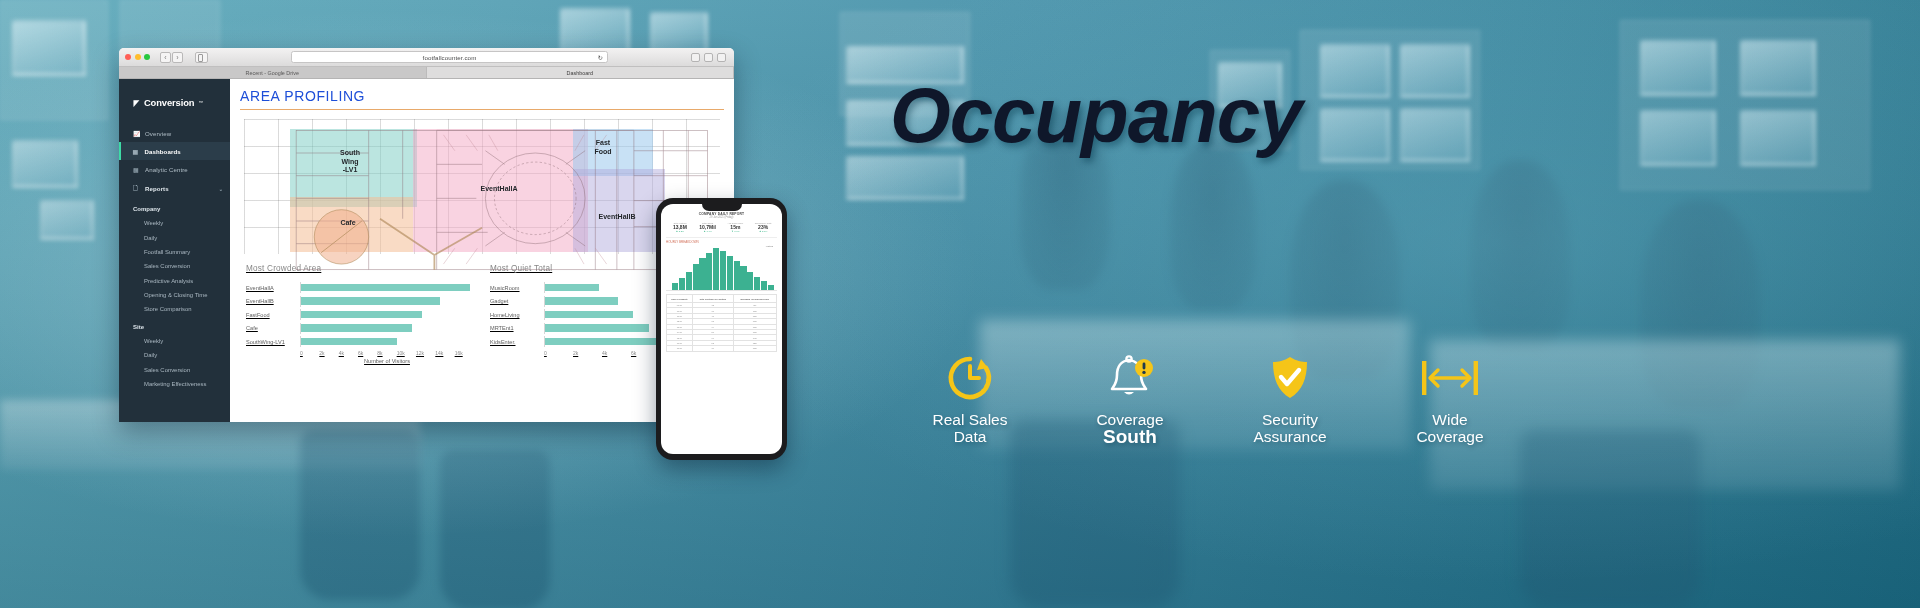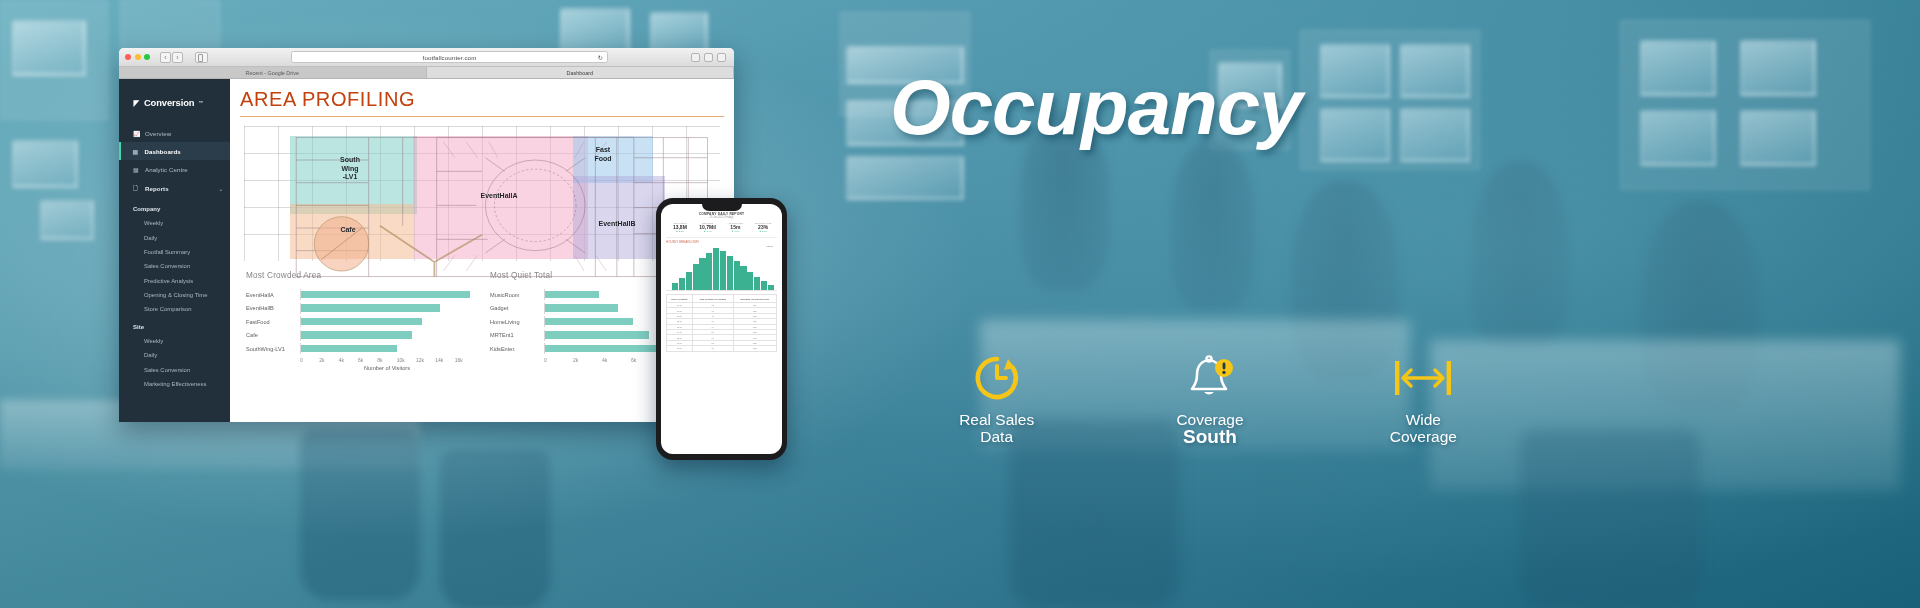--- a/index.html
+++ b/index.html
@@ -87,21 +87,21 @@
   }
   .nav-item.active { background:#2b3d4a; color:#fff; font-weight:bold; border-left:2.5px solid #3ddba6; padding-left:11.5px; }
   .nav-item.hdr { font-weight:bold; color:#e2e9ee; }
   .nav-ico { font-size:6px; width:7px; display:inline-block; color:#9fb0bb; }
   .nav-caret { margin-left:auto; margin-right:7px; font-size:5px; color:#8fa0ab; }
   .nav-group { font-size:6px; font-weight:bold; color:#dbe3e9; padding:7px 0 4px 14px; }
   .nav-sub { font-size:5.9px; color:#a9b7c1; padding:4.2px 0 4.2px 25px; }
 
   
   .dcontent { flex:1; background:#fff; padding:9px 10px 0 10px; position:relative; overflow:hidden; }
-  .dtitle { font-size:20px; color:#c2410c; letter-spacing:.6px; font-weight:normal; }
+  .dtitle { font-size:14px; color:#1d4ed8; letter-spacing:.6px; font-weight:normal; }
   .dtitle-rule { height:1.3px; background:#e8a96a; margin:5px 0 9px 0; }
 
   
   .fp { position:relative; height:135px; margin:0 4px; background:#fff; }
   .fp-grid {
     position:absolute; inset:0;
     background-image:
       linear-gradient(to right, rgba(90,90,90,.22) 1px, transparent 1px),
       linear-gradient(to bottom, rgba(90,90,90,.22) 1px, transparent 1px);
     background-size:34px 27px;
@@ -115,21 +115,21 @@
   .zlabel { position:absolute; font-size:7px; font-weight:bold; color:#23272b; text-align:center; line-height:8.6px; }
   .zl-south{ left:83px; top:30px; width:46px; }
   .zl-cafe { left:84px; top:100px; width:40px; }
   .zl-hallA{ left:205px; top:66px; width:100px; }
   .zl-fast { left:340px; top:20px; width:38px; }
   .zl-hallB{ left:335px; top:94px; width:76px; }
   .fp-lines { position:absolute; inset:0; }
 
   
   .charts { display:flex; gap:16px; margin:10px 6px 0 6px; }
-  .chart { flex:1; }
+  .chart { flex:1;text-decoration:underline; }
   .ch-title { font-size:8.2px; color:#868686; margin-bottom:9px; letter-spacing:.2px; }
   .ch-row { display:flex; align-items:center; height:11px; margin-bottom:2.5px; }
   .ch-lbl { width:54px; font-size:5.6px; color:#5d5d5d; }
   .ch-track { flex:1; position:relative; height:100%; border-left:.8px solid #d6d6d6; }
   .ch-bar { position:absolute; left:0; top:1.6px; height:7.4px; background:#7ecec0; }
   .ch-axis { display:flex; margin-left:54px; margin-top:2px; }
   .ch-tick { flex:1; font-size:5px; color:#8a8a8a; text-align:left; }
   .ch-xlabel { font-size:5.6px; color:#5d5d5d; text-align:center; margin-top:2.5px; margin-left:54px; }
 
   
@@ -151,22 +151,22 @@
   .ph-chart { height:46px; position:relative; border-bottom:.5px solid #e4e4e4; margin-bottom:3px;}
   .ph-bars { position:absolute; left:6px; right:3px; bottom:0; height:42px; display:flex; align-items:flex-end; gap:.7px; }
   .ph-bar { flex:1; background:#3cb191; }
   .ph-legend { position:absolute; right:4px; top:0px; font-size:2.2px; color:#777; }
   .ph-table { width:100%; border-collapse:collapse; }
   .ph-table td, .ph-table th { border:.4px solid #e2e2e2; height:5.4px; font-size:2.1px; color:#8d8d8d; text-align:center; }
   .ph-table th { color:#666; height:8px; }
 
   
   #headline {
-    position:absolute; left:890px; top:70px; width:560px;
-    font-style:italic; font-weight:bold; color:#ffffff;
+    position:absolute; left:890px; top:78px; width:560px;
+    font-style:italic; font-weight:bold; color:#0f172a;
     font-size:78px; line-height:.95; letter-spacing:-1px;
     text-shadow:3px 4px 7px rgba(0,50,70,.45);
   }
   #headline div { white-space:nowrap; }
 
   
   #features { position:absolute; left:890px; top:352px; width:640px; display:flex; }
   .feat { flex:1; display:flex; flex-direction:column; align-items:center; }
   .feat-ico { height:52px; display:flex; align-items:center; justify-content:center; }
   .feat-txt { margin-top:7px; text-align:center; color:#fff; font-size:15.5px; line-height:17px; text-shadow:1px 2px 4px rgba(0,45,65,.4); }
@@ -588,20 +588,32 @@
         <rect x="37.6" y="9.5" width="2.8" height="7" rx="1.4" fill="#1f3b4d"></rect>
         <circle cx="39" cy="19.4" r="1.7" fill="#1f3b4d"></circle>
       </svg>
     </div>
     <div class="feat-txt">
       <span>Coverage</span><br>
       <b>South</b>
     </div>
   </div>
 
+  <div class="feat">
+    <div class="feat-ico">
+      <svg width="50" height="50" viewBox="0 0 50 50">
+        <path d="M25 4 C19 8 13 9 8 9 C8 26 13 38 25 45 C37 38 42 26 42 9 C37 9 31 8 25 4 Z" fill="#F5C518"></path>
+        <path d="M16 24 L22 31 L34 17" fill="none" stroke="#ffffff" stroke-width="4.4" stroke-linecap="round" stroke-linejoin="round"></path>
+      </svg>
+    </div>
+    <div class="feat-txt">
+      <span>Security</span><br>
+      <span>Assurance</span>
+    </div>
+  </div>
 
   <div class="feat">
     <div class="feat-ico">
       <svg width="62" height="50" viewBox="0 0 62 50">
         <rect x="3" y="8" width="4.4" height="34" fill="#F5C518"></rect>
         <rect x="54.6" y="8" width="4.4" height="34" fill="#F5C518"></rect>
         <path d="M12 25 H50" stroke="#F5C518" stroke-width="3.4" stroke-linecap="round"></path>
         <path d="M19 17 L11 25 L19 33" fill="none" stroke="#F5C518" stroke-width="3.4" stroke-linecap="round" stroke-linejoin="round"></path>
         <path d="M43 17 L51 25 L43 33" fill="none" stroke="#F5C518" stroke-width="3.4" stroke-linecap="round" stroke-linejoin="round"></path>
       </svg>

